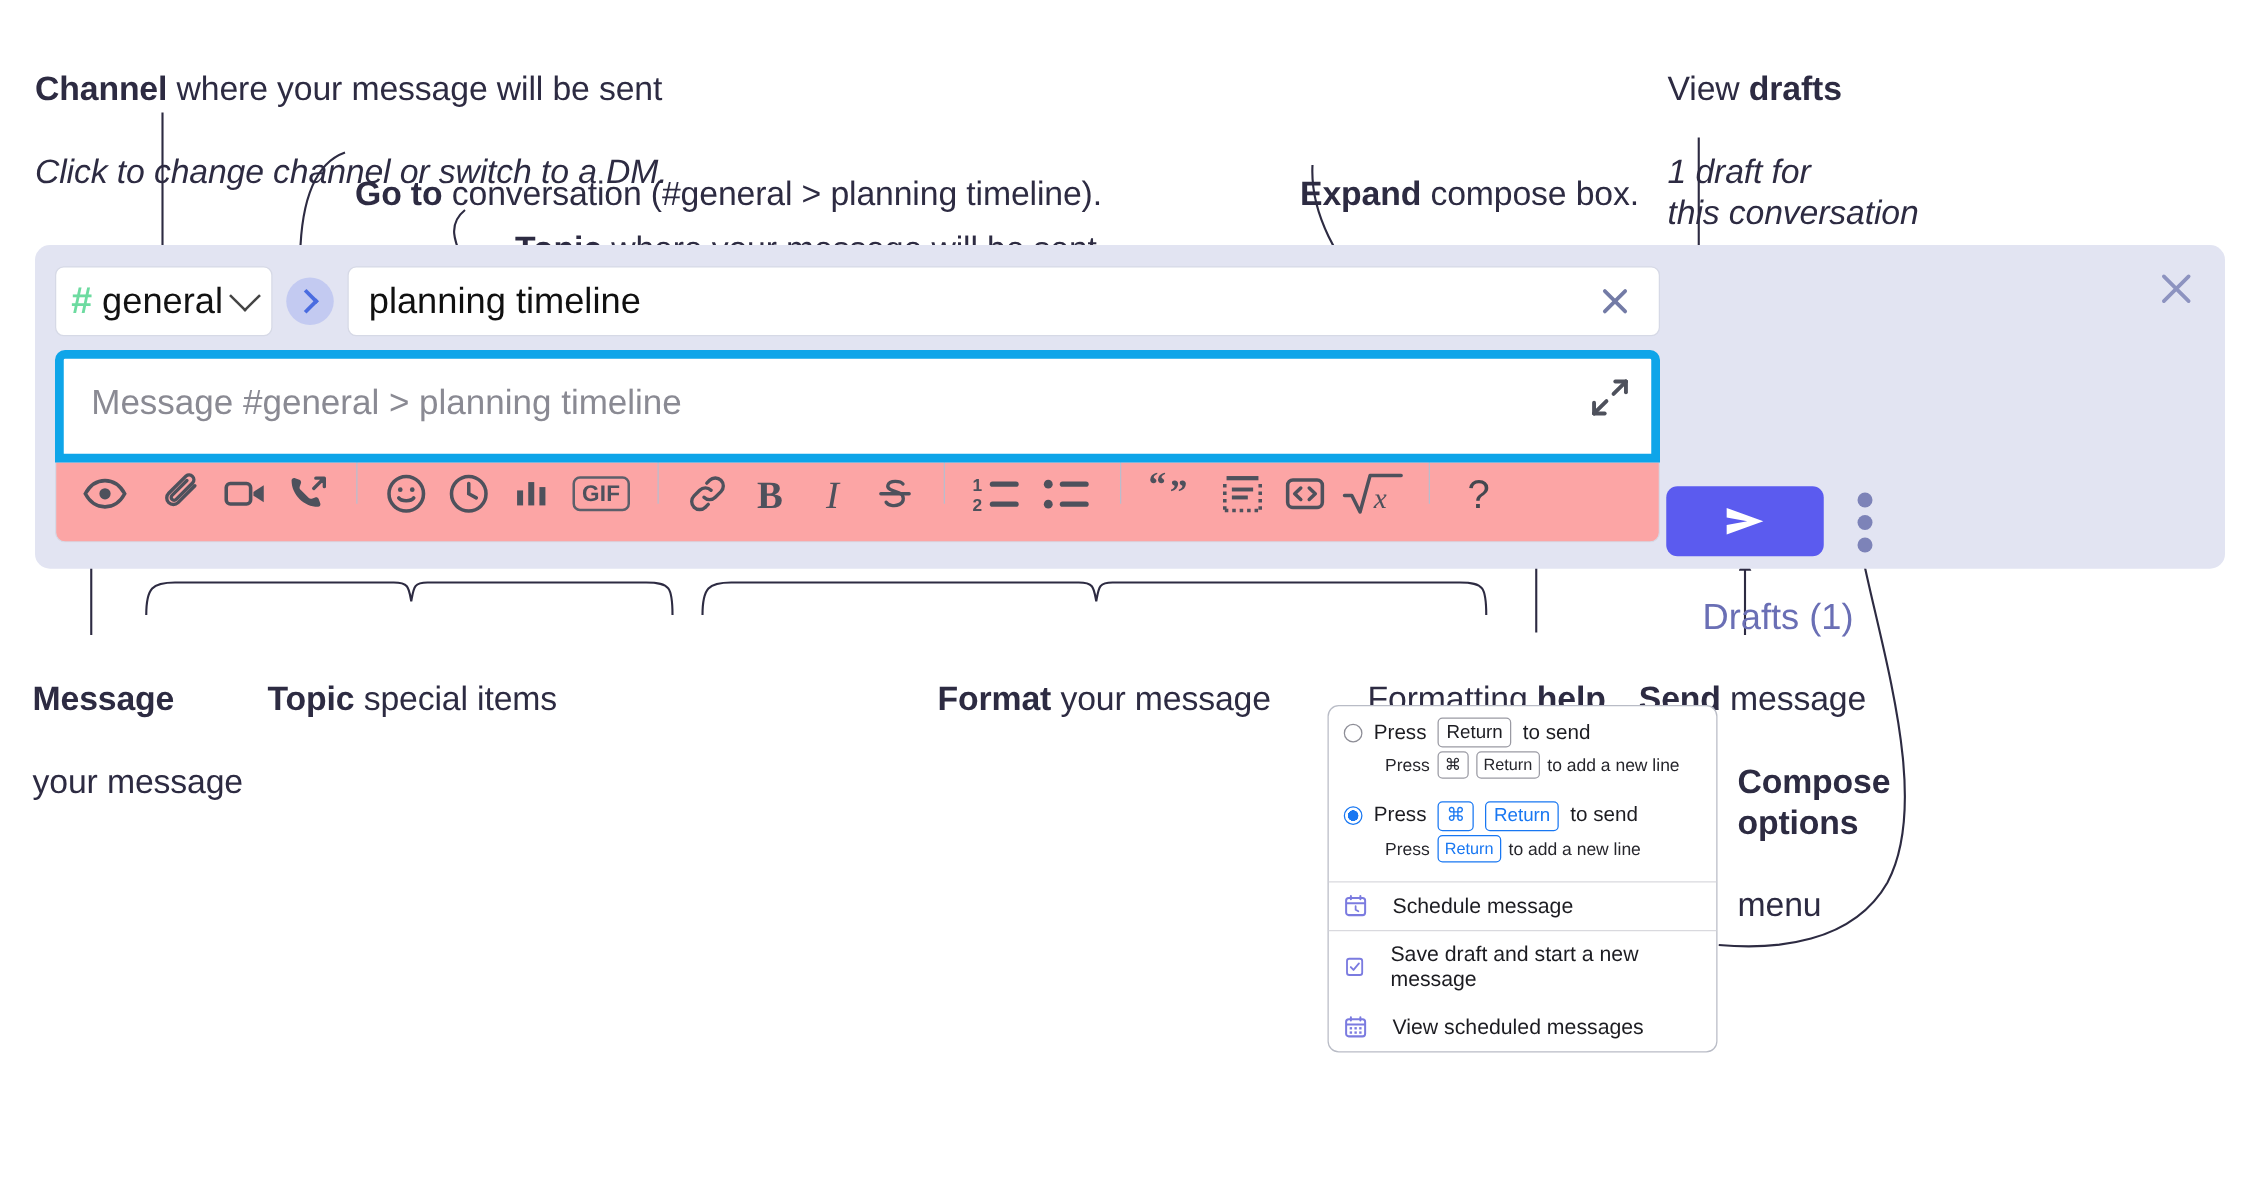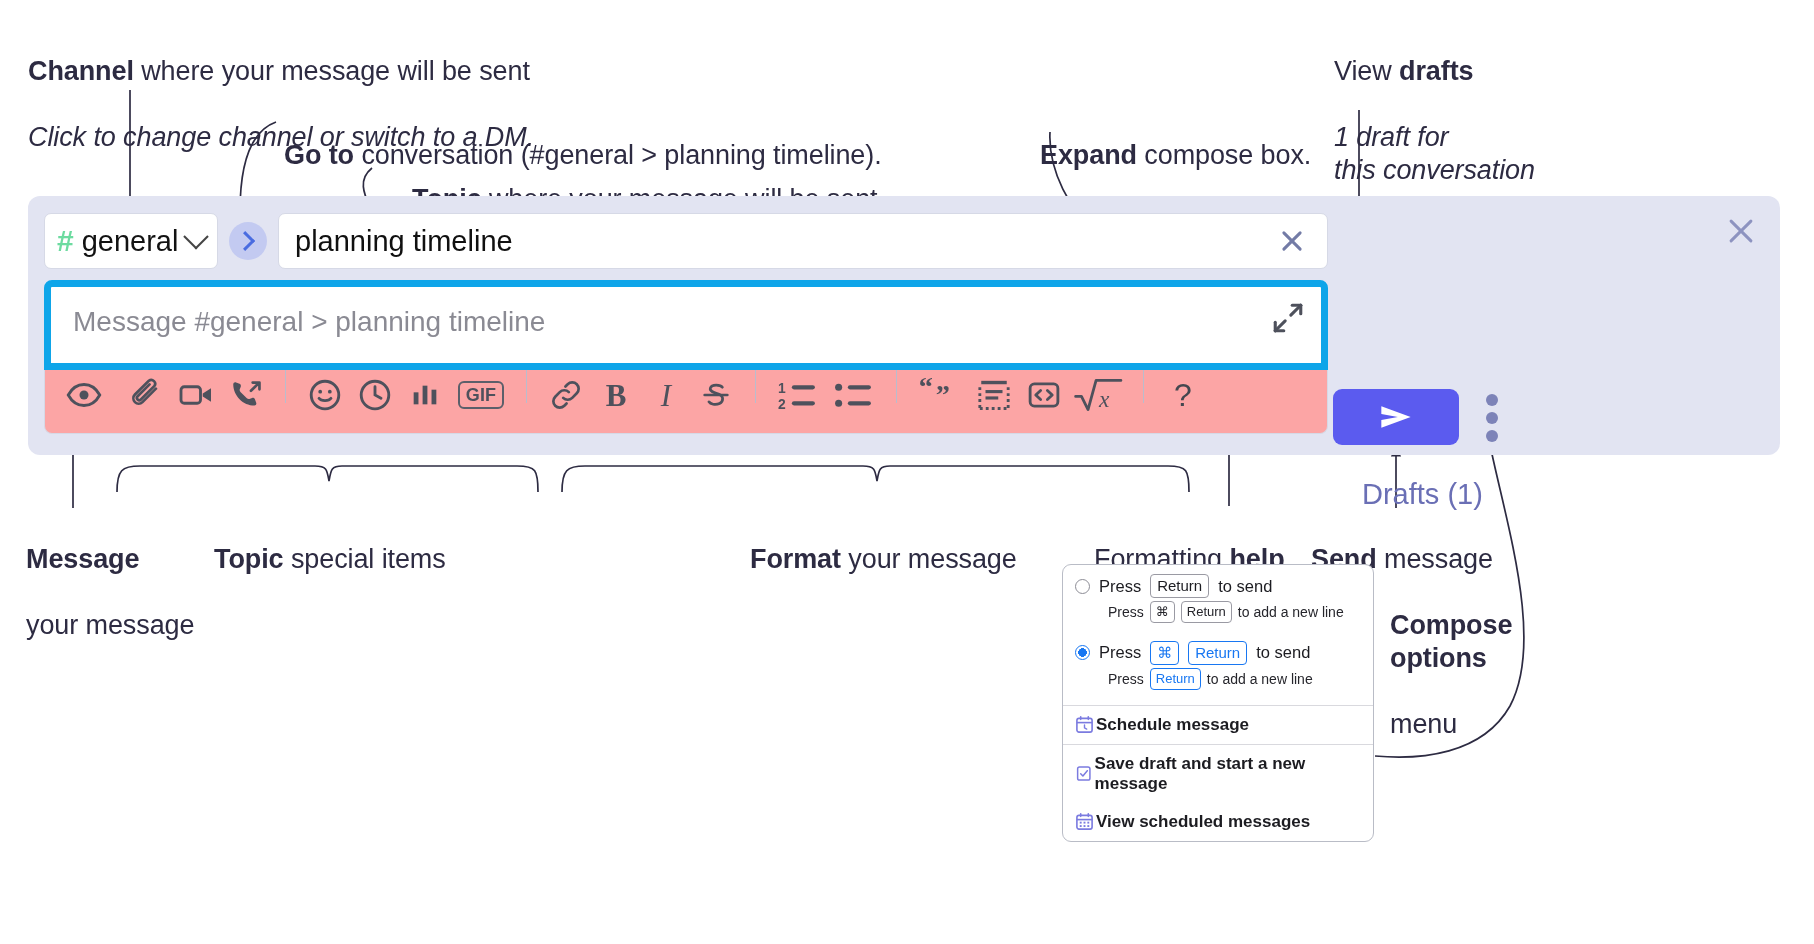--- a/index.html
+++ b/index.html
@@ -296,24 +296,23 @@
     background: #fff;
     line-height: 1.35;
     display: inline-block;
   }
   .key.sm { font-size: 13px; padding: 1px 5px; }
   .key.blue { border-color: #1877f2; color: #1877f2; }
   .menu-div { height: 1px; background: #d9d9de; margin: 6px 0 0 0; }
   .menu-item {
     display: flex;
     align-items: center;
-    gap: 2px;
+    gap: 20px;
     padding: 9px 12px;
     font-size: 17px;
-    font-weight: bold;
   }
   .menu-item.top-div { border-top: 1px solid #d9d9de; }
 </style>
 </head>
 <body>
 
 <svg id="leaders" viewBox="0 0 1814 944" xmlns="http://www.w3.org/2000/svg">
   <defs>
     <marker id="ah" markerWidth="8" markerHeight="8" refX="5" refY="3" orient="auto">
       <path d="M0,0 L6,3 L0,6 z" fill="#2d2b42"></path>

